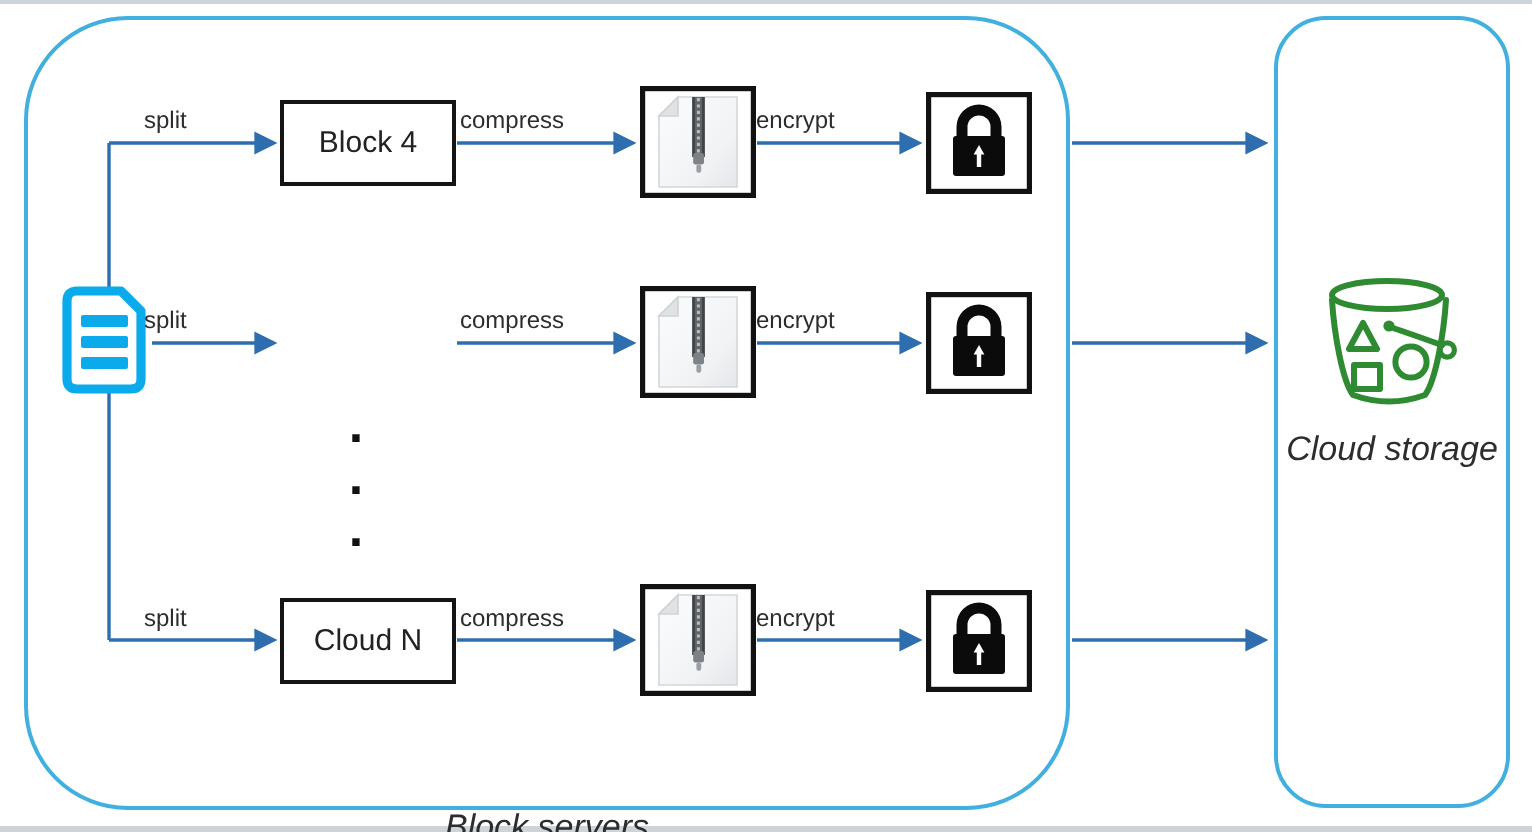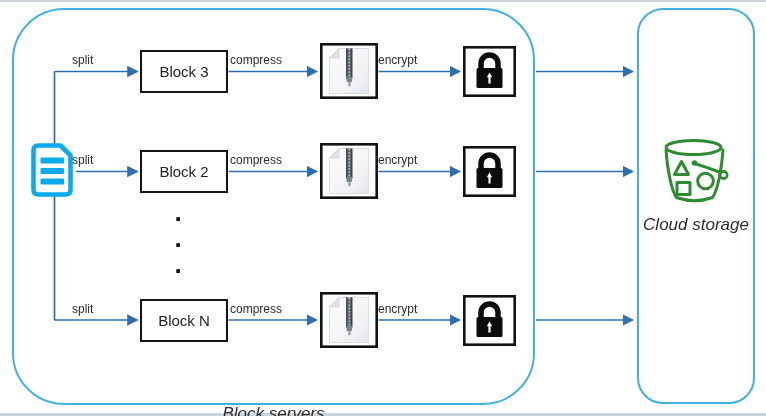--- a/index.html
+++ b/index.html
@@ -129,51 +129,48 @@
     <path class="flow" d="M536 320 H632.5" marker-end="url(#ah)"></path>
   </svg>
 
   <svg class="icon doc">
       <use href="#sym-doc"></use>
     </svg>
 
   <div class="row r1">
     <div class="lbl split">split</div>
     <div class="block-box">
-      <span>Block 3</span>
+      <span>Block 4</span>
     </div>
     <div class="lbl compress">compress</div>
     <svg class="icon zip">
         <use href="#sym-zip"></use>
       </svg>
     <div class="lbl encrypt">encrypt</div>
     <svg class="icon lock">
         <use href="#sym-lock"></use>
       </svg>
   </div>
 
   <div class="row r2">
     <div class="lbl split">split</div>
-    <div class="block-box">
-      <span>Block 2</span>
-    </div>
     <div class="lbl compress">compress</div>
     <svg class="icon zip">
         <use href="#sym-zip"></use>
       </svg>
     <div class="lbl encrypt">encrypt</div>
     <svg class="icon lock">
         <use href="#sym-lock"></use>
       </svg>
   </div>
 
   <div class="row r3">
     <div class="lbl split">split</div>
     <div class="block-box">
-      <span>Block N</span>
+      <span>Cloud N</span>
     </div>
     <div class="lbl compress">compress</div>
     <svg class="icon zip">
         <use href="#sym-zip"></use>
       </svg>
     <div class="lbl encrypt">encrypt</div>
     <svg class="icon lock">
         <use href="#sym-lock"></use>
       </svg>
   </div>

